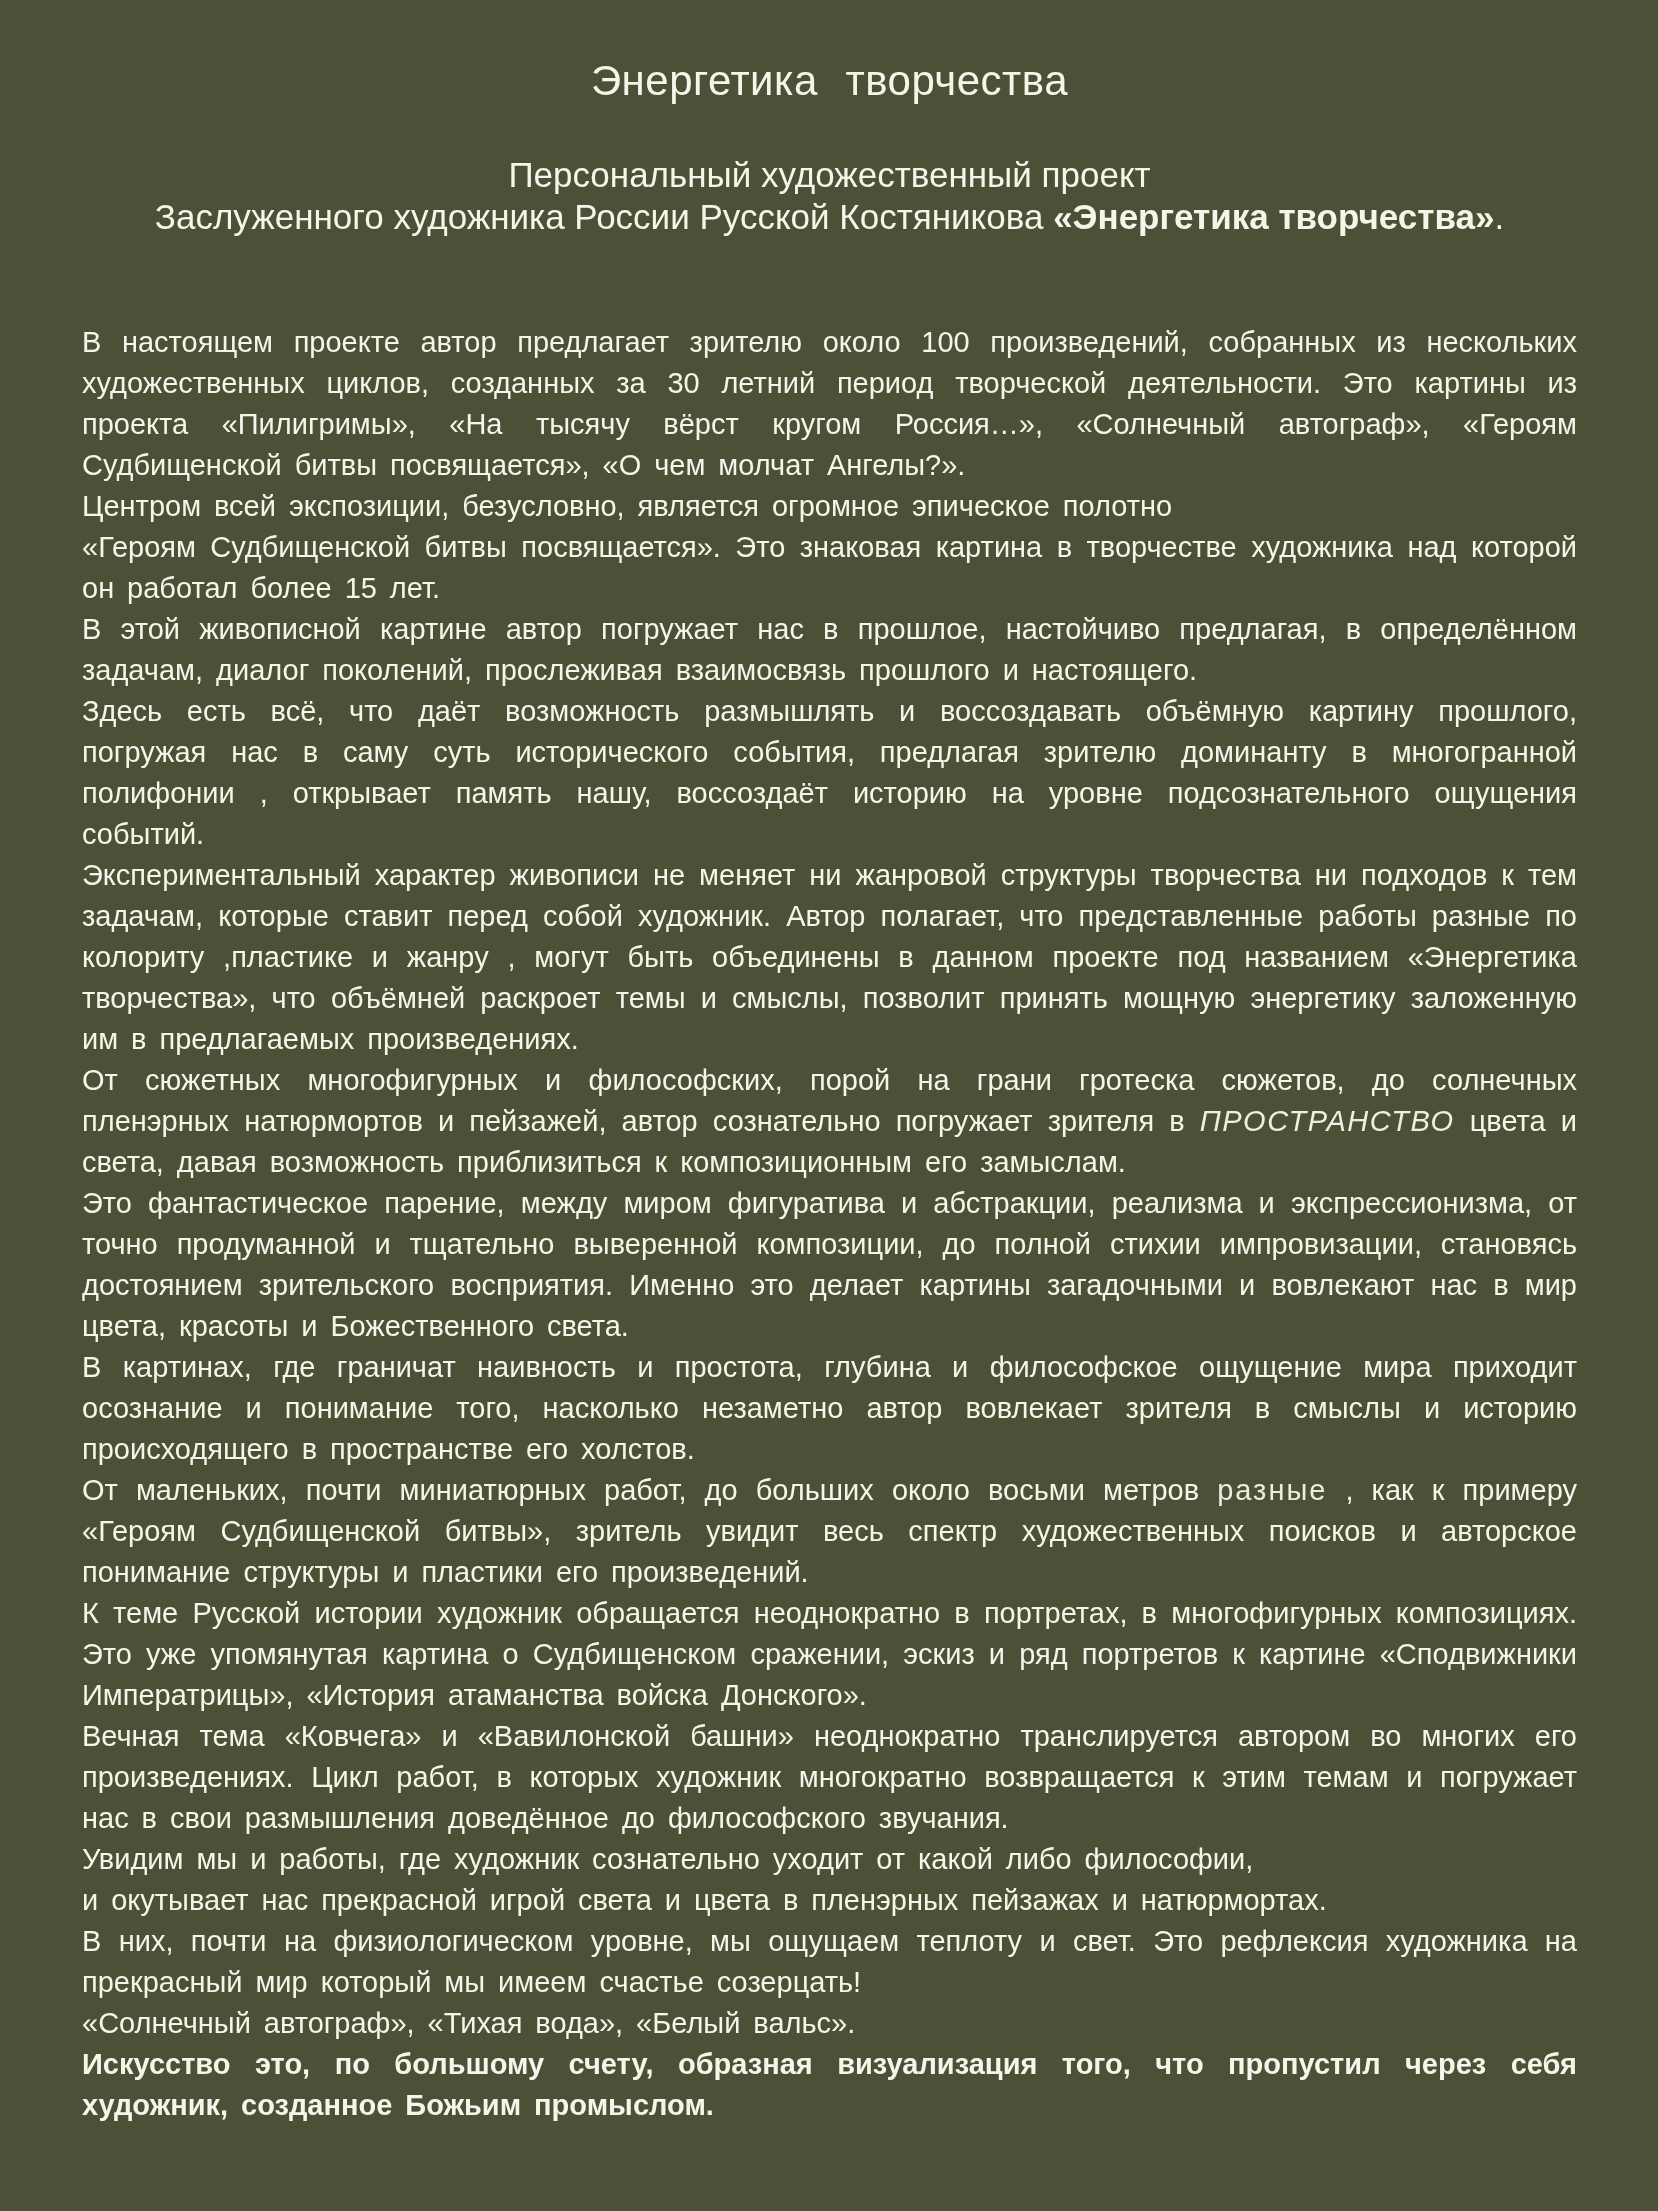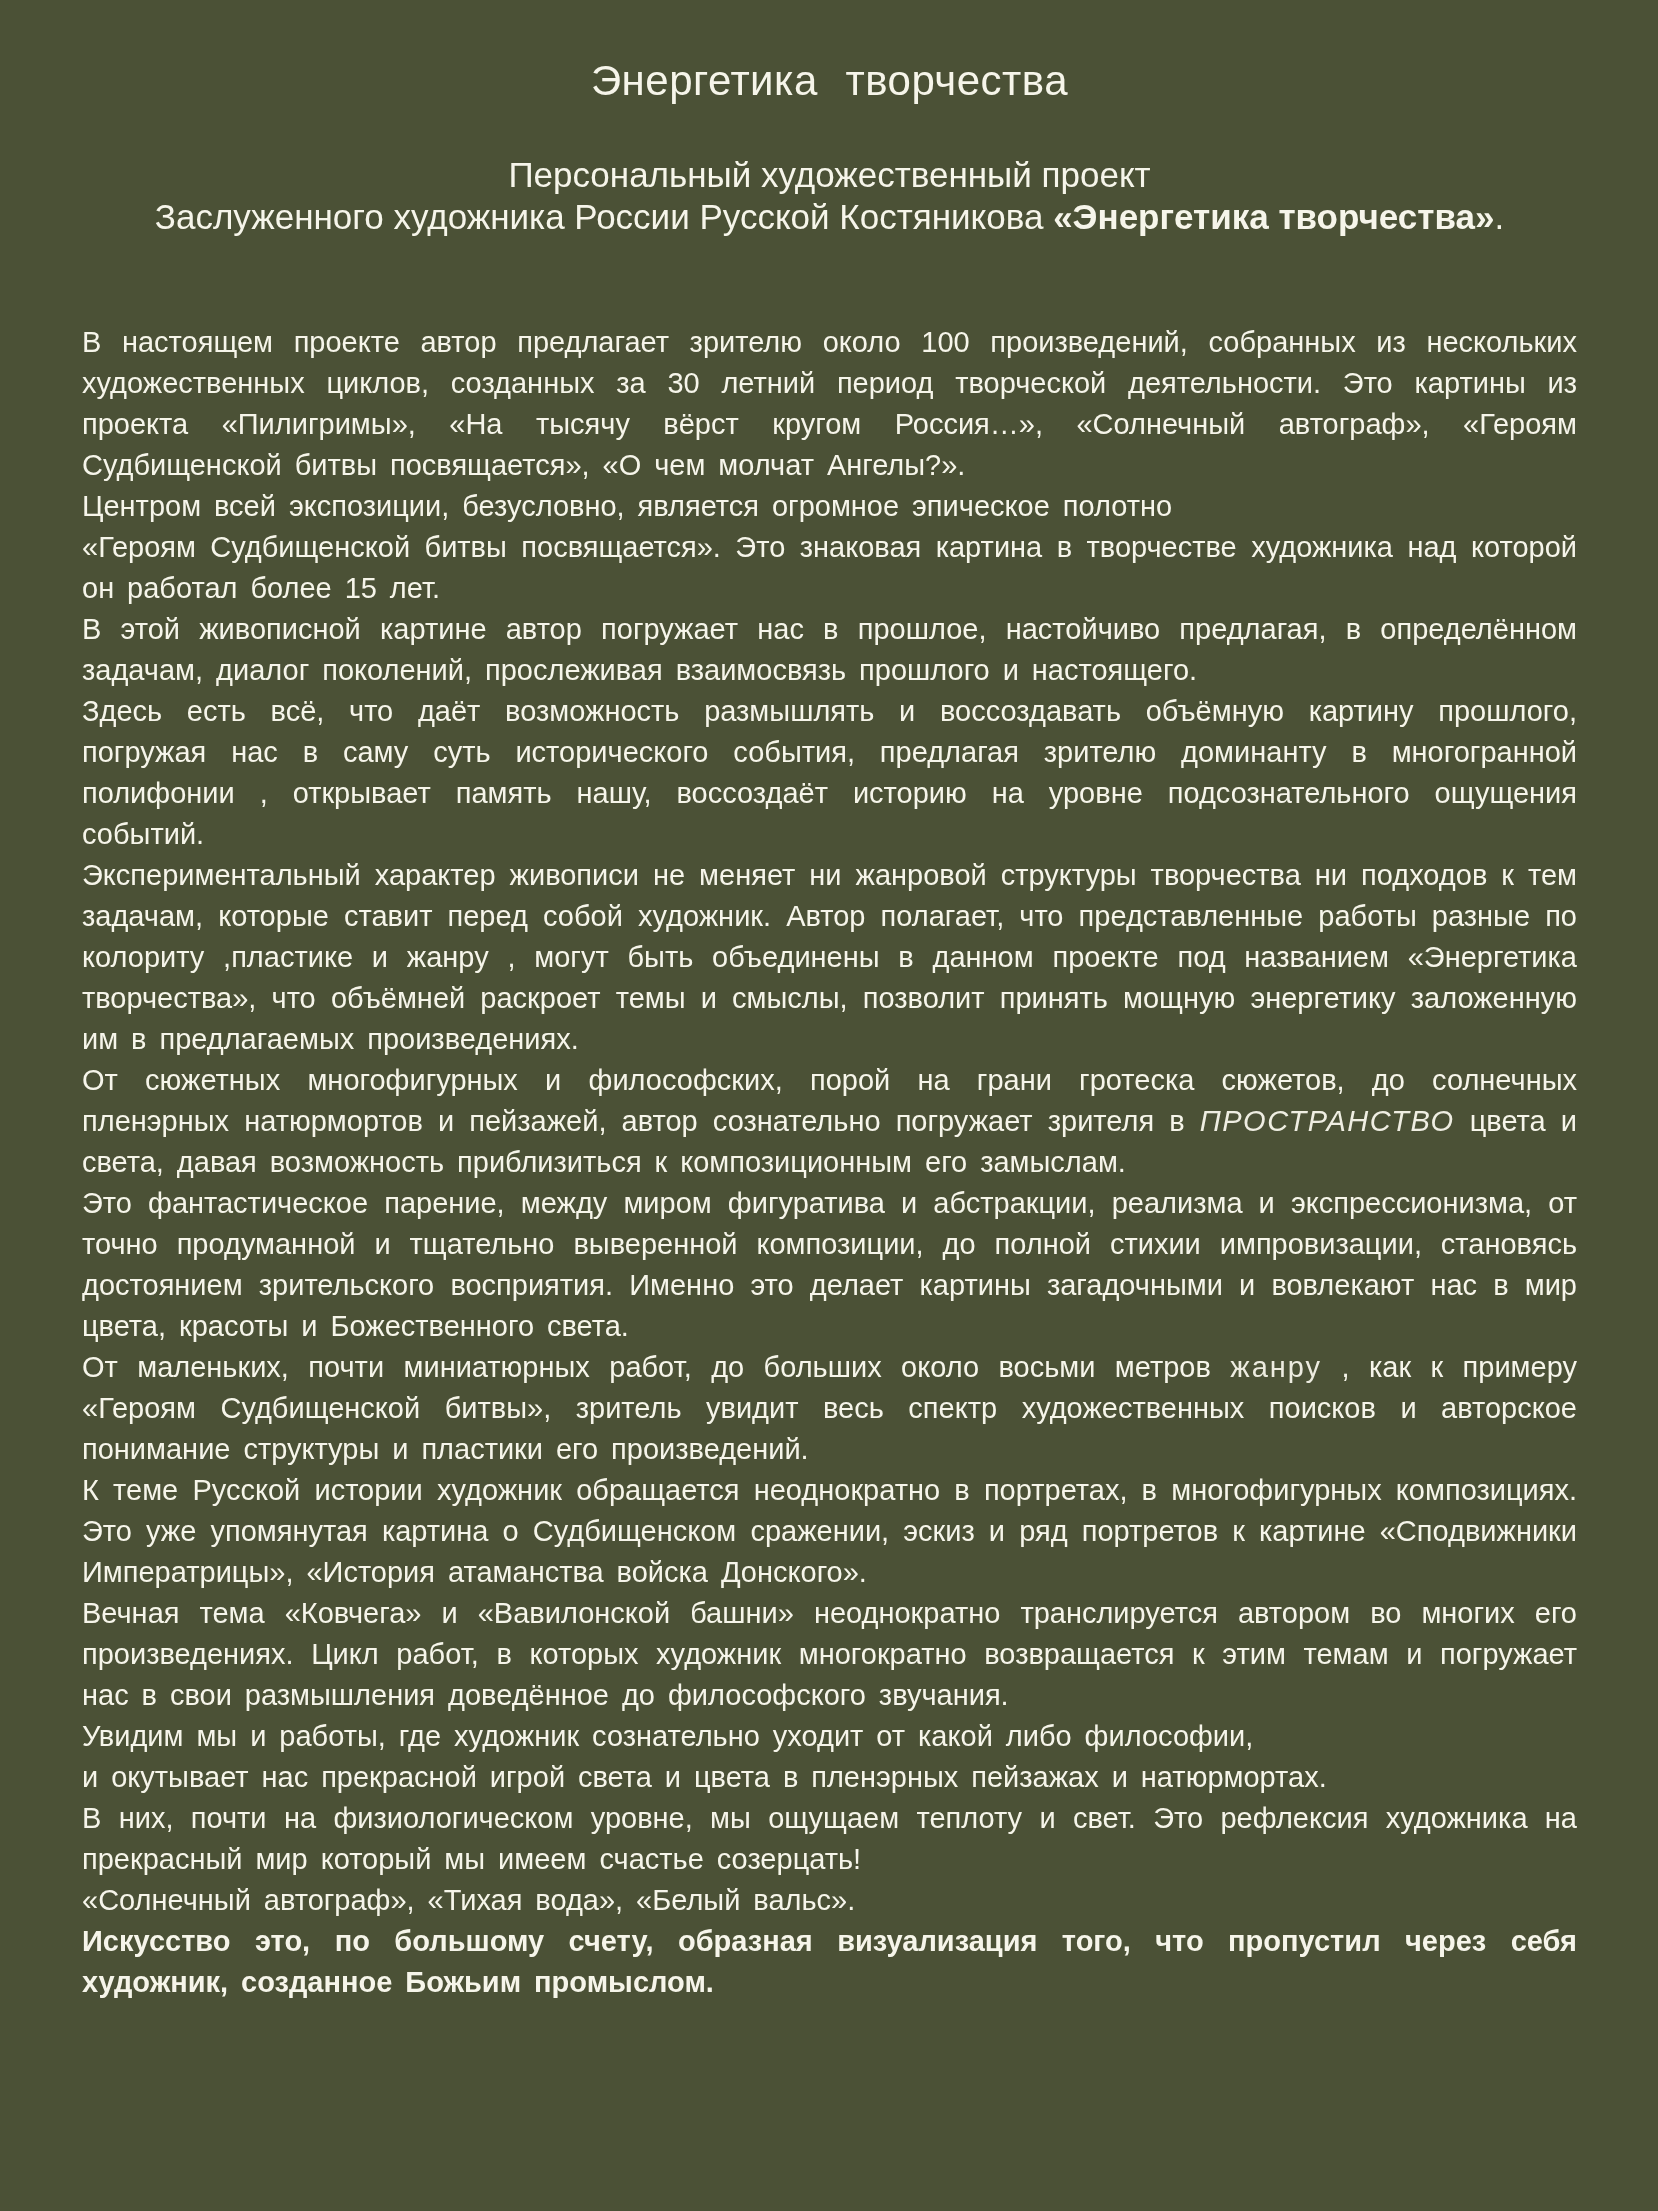--- a/index.html
+++ b/index.html
@@ -75,21 +75,22 @@
 
   <div class="body-text">
       <p><span class="seg-normal">В настоящем проекте автор предлагает зрителю около 100 произведений, собранных из нескольких художественных циклов, созданных за 30 летний период творческой деятельности. Это картины из проекта «Пилигримы», «На тысячу вёрст кругом Россия…», «Солнечный автограф», «Героям Судбищенской битвы посвящается», «О чем молчат Ангелы?».</span></p>
       <p><span class="seg-normal">Центром всей экспозиции, безусловно, является огромное эпическое полотно</span></p>
       <p><span class="seg-normal">«Героям Судбищенской битвы посвящается». Это знаковая картина в творчестве художника над которой он работал более 15 лет.</span></p>
       <p><span class="seg-normal">В этой живописной картине автор погружает нас в прошлое, настойчиво предлагая, в определённом задачам, диалог поколений, прослеживая взаимосвязь прошлого и настоящего.</span></p>
       <p><span class="seg-normal">Здесь есть всё, что даёт возможность размышлять и воссоздавать объёмную картину прошлого, погружая нас в саму суть исторического события, предлагая зрителю доминанту в многогранной полифонии , открывает память нашу, воссоздаёт историю на уровне подсознательного ощущения событий.</span></p>
       <p><span class="seg-normal">Экспериментальный характер живописи не меняет ни жанровой структуры творчества ни подходов к тем задачам, которые ставит перед собой художник. Автор полагает, что представленные работы разные по колориту ,пластике и жанру , могут быть объединены в данном проекте под названием «Энергетика творчества», что объёмней раскроет темы и смыслы, позволит принять мощную энергетику заложенную им в предлагаемых произведениях.</span></p>
       <p><span class="seg-normal">От сюжетных многофигурных и философских, порой на грани гротеска сюжетов, до солнечных пленэрных натюрмортов и пейзажей, автор сознательно погружает зрителя в </span><span class="seg-italic">ПРОСТРАНСТВО</span><span class="seg-normal"> цвета и света, давая возможность приблизиться к композиционным его замыслам.</span></p>
       <p><span class="seg-normal">Это фантастическое парение, между миром фигуратива и абстракции, реализма и экспрессионизма, от точно продуманной и тщательно выверенной композиции, до полной стихии импровизации, становясь достоянием зрительского восприятия. Именно это делает картины загадочными и вовлекают нас в мир цвета, красоты и Божественного света.</span></p>
-      <p><span class="seg-normal">От маленьких, почти миниатюрных работ, до больших около восьми метров </span><span class="seg-light">жанру</span><span class="seg-normal"> , как к примеру «Героям Судбищенской битвы», зритель увидит весь спектр художественных поисков и авторское понимание структуры и пластики его произведений.</span></p>
+      <p><span class="seg-normal">В картинах, где граничат наивность и простота, глубина и философское ощущение мира приходит осознание и понимание того, насколько незаметно автор вовлекает зрителя в смыслы и историю происходящего в пространстве его холстов.</span></p>
+      <p><span class="seg-normal">От маленьких, почти миниатюрных работ, до больших около восьми метров </span><span class="seg-light">разные</span><span class="seg-normal"> , как к примеру «Героям Судбищенской битвы», зритель увидит весь спектр художественных поисков и авторское понимание структуры и пластики его произведений.</span></p>
       <p><span class="seg-normal">К теме Русской истории художник обращается неоднократно в портретах, в многофигурных композициях. Это уже упомянутая картина о Судбищенском сражении, эскиз и ряд портретов к картине «Сподвижники Императрицы», «История атаманства войска Донского».</span></p>
       <p><span class="seg-normal">Вечная тема «Ковчега» и «Вавилонской башни» неоднократно транслируется автором во многих его произведениях. Цикл работ, в которых художник многократно возвращается к этим темам и погружает нас в свои размышления доведённое до философского звучания.</span></p>
       <p><span class="seg-normal">Увидим мы и работы, где художник сознательно уходит от какой либо философии,</span></p>
       <p><span class="seg-normal">и окутывает нас прекрасной игрой света и цвета в пленэрных пейзажах и натюрмортах.</span></p>
       <p><span class="seg-normal">В них, почти на физиологическом уровне, мы ощущаем теплоту и свет. Это рефлексия художника на прекрасный мир который мы имеем счастье созерцать!</span></p>
       <p><span class="seg-normal">«Солнечный автограф», «Тихая вода», «Белый вальс».</span></p>
       <p><span class="seg-bold">Искусство это, по большому счету, образная визуализация того, что пропустил через себя художник, созданное Божьим промыслом.</span></p>
     </div>
 </div>
 

